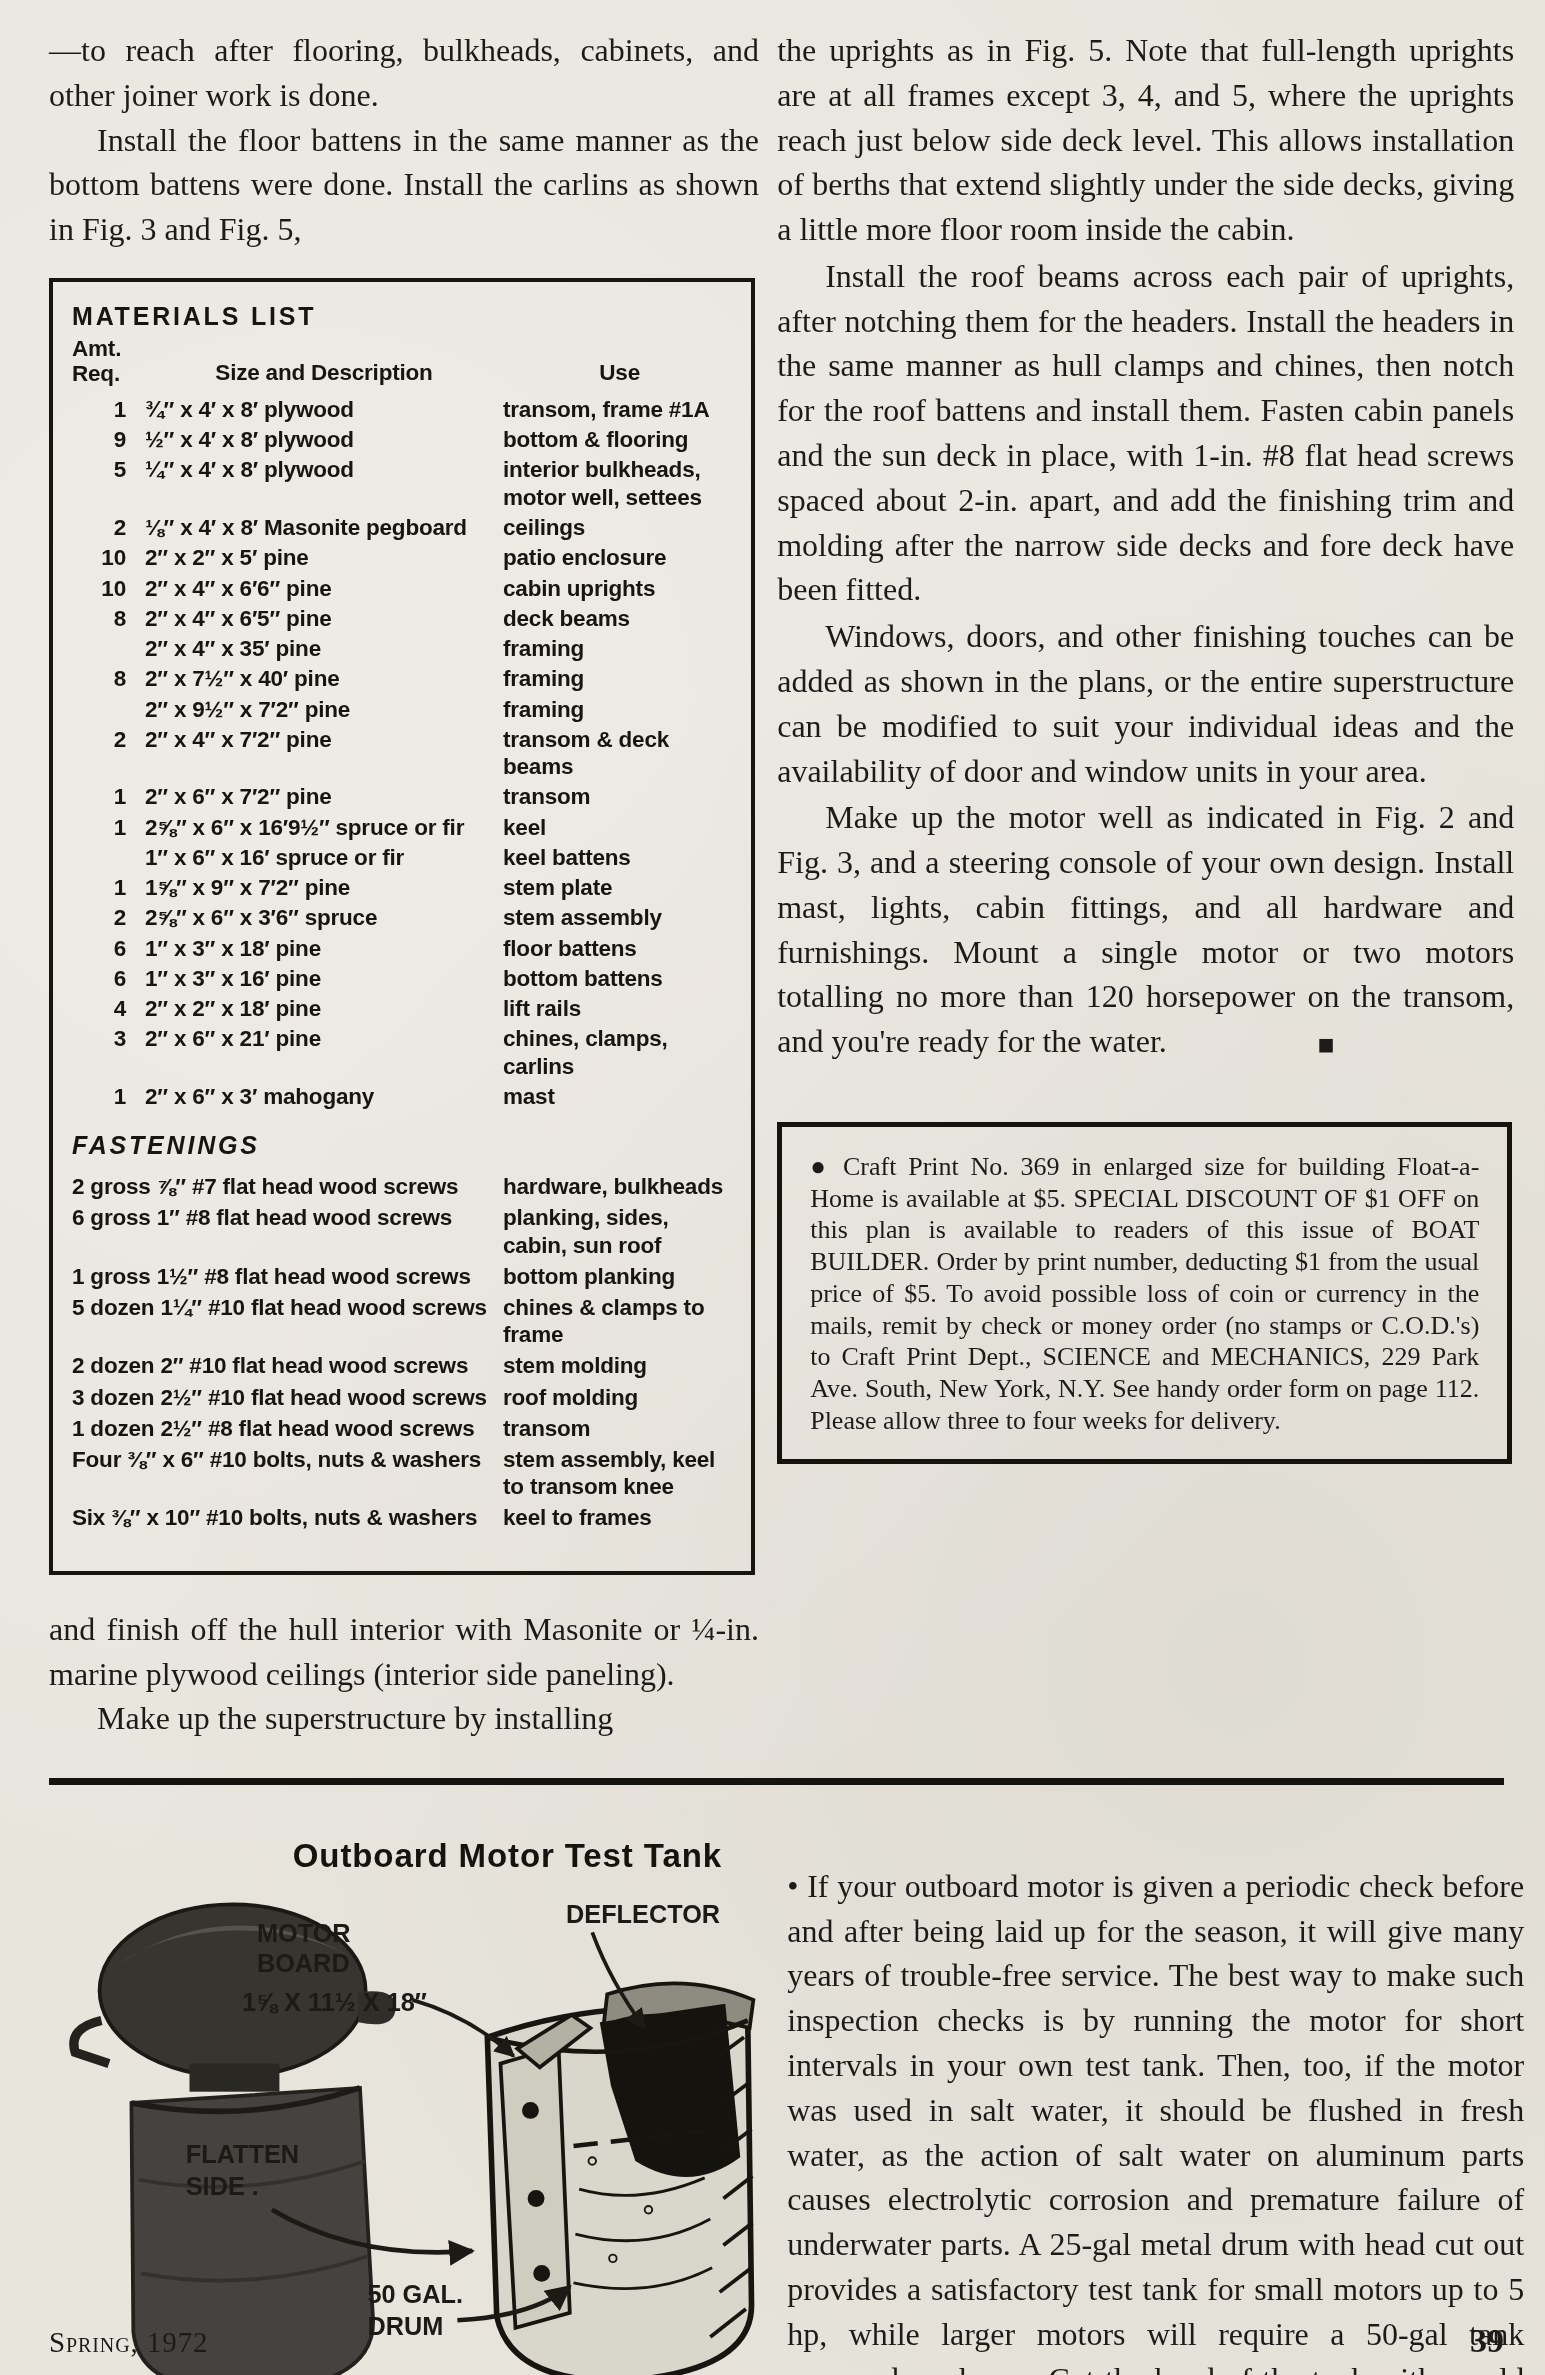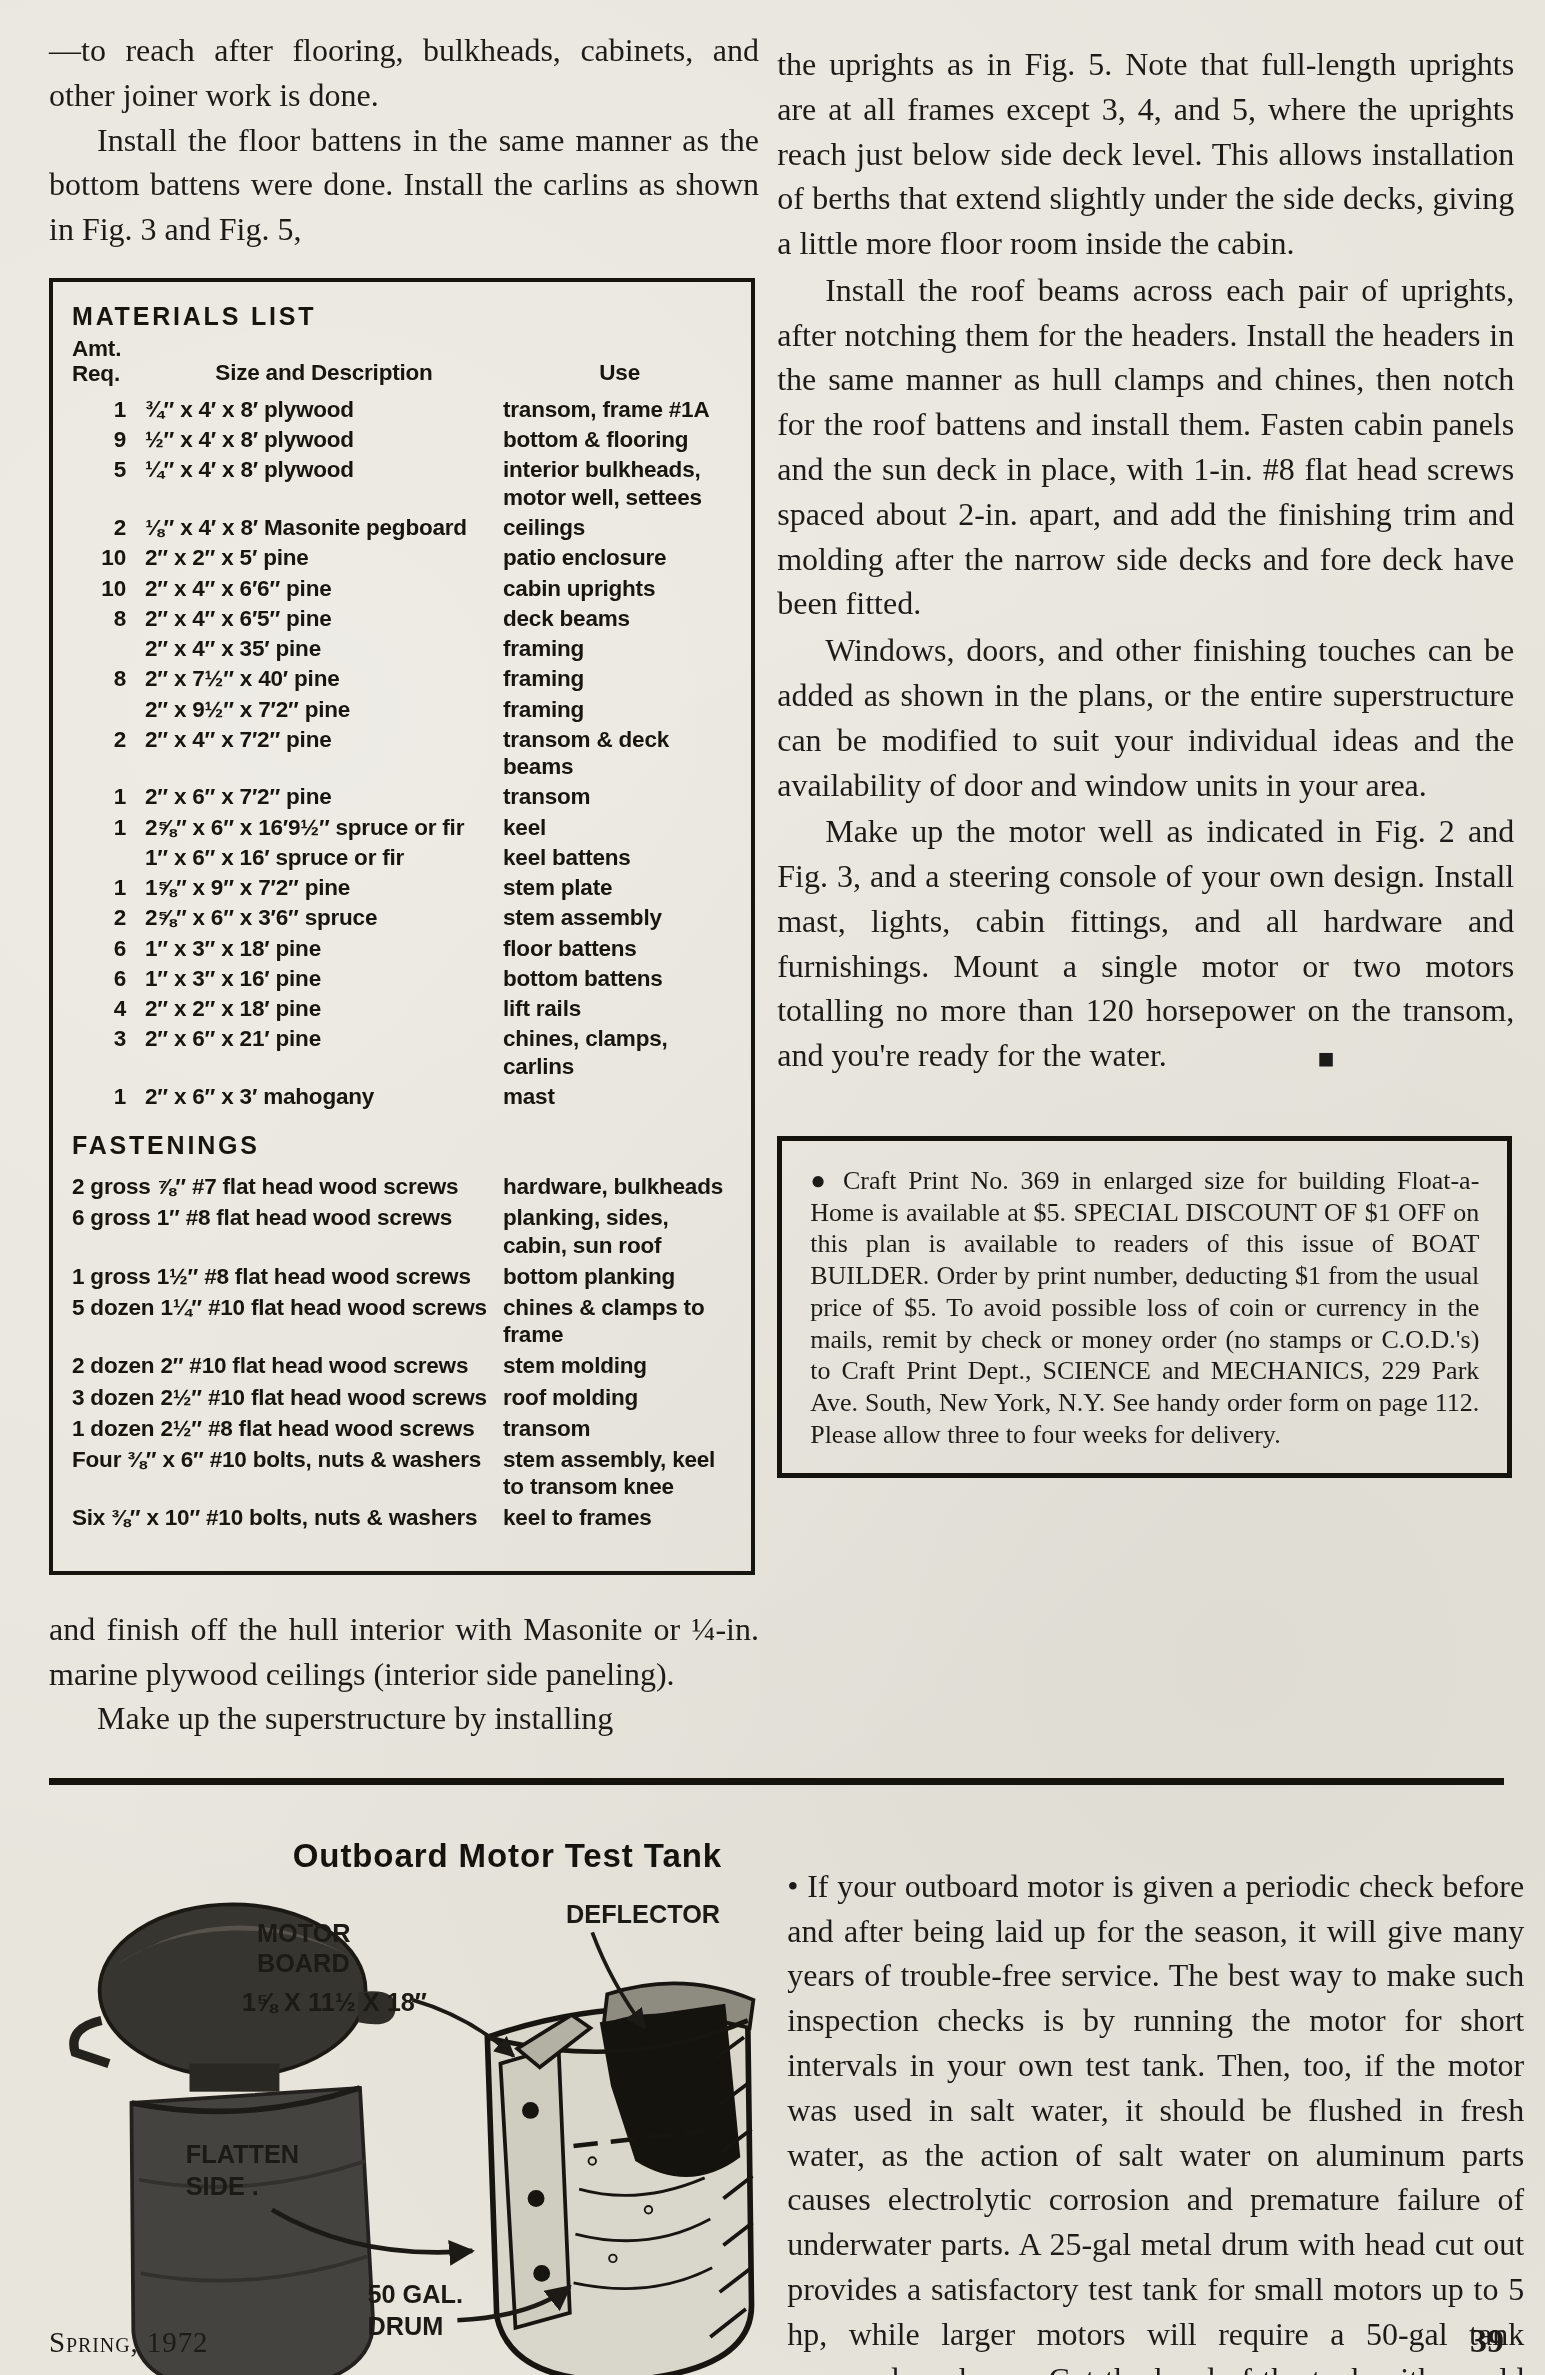--- a/index.html
+++ b/index.html
@@ -6,35 +6,35 @@
   .page{
     width:1546px;height:2375px;position:relative;overflow:hidden;
     background:#e8e5dd;
     background-image:radial-gradient(circle at 20% 30%, rgba(255,255,255,.25), rgba(0,0,0,0) 60%),
                      radial-gradient(circle at 80% 70%, rgba(120,110,95,.08), rgba(0,0,0,0) 55%);
     color:#1d1b18;
     font-family:"Liberation Serif", serif;
   }
   .top{display:flex;padding:28px 42px 0 49px;gap:7px;}
   .col-left{width:710px;flex:0 0 auto;}
-  .col-right{width:737px;flex:0 0 auto;padding-left:11.2px;margin-top:14px;}
+  .col-right{width:737px;flex:0 0 auto;padding-left:11.2px;}
   p.body{font-size:32px;line-height:1.40;text-align:justify;margin:0;
          -webkit-hyphens:auto;hyphens:auto;}
   p.indent{text-indent:1.5em;}
   p.sp{margin-top:1.9px;}
 
   
   .materials-box{
     border:4.7px solid #17150f;margin:26px 3.7px 32px 0;
     padding:7.5px 15px 39px 19px;
     font-family:"Liberation Sans", sans-serif;font-weight:bold;color:#17150f;
     letter-spacing:-0.2px;
   }
   .mat-title{font-size:25px;letter-spacing:2.8px;margin:13px 0 5.6px 0;}
-  .mat-title.fast{margin:20.6px 0 13px 0;}
+  .mat-title.fast{margin:20.6px 0 13px 0;font-style:italic;}
   .mat-head{display:grid;grid-template-columns:73px 358px 1fr;font-size:22.5px;line-height:1.1;margin-bottom:9.4px;align-items:end;}
   .mat-head .h-amt{white-space:pre-line;}
   .mat-head .h-desc{text-align:center;padding-bottom:0.9px;}
   .mat-head .h-use{text-align:center;padding-bottom:0.9px;}
   .mat-row{display:grid;grid-template-columns:73px 358px 1fr;font-size:22.5px;line-height:1.22;margin-top:2.8px;}
   .c-amt{text-align:right;padding-right:19px;}
   .c-desc{padding-right:13px;}
   .fast-row{display:grid;grid-template-columns:431px 1fr;font-size:22.5px;line-height:1.22;margin-top:3.7px;}
   .f-desc{padding-left:2.4em;text-indent:-2.4em;padding-right:3.7px;}
 

